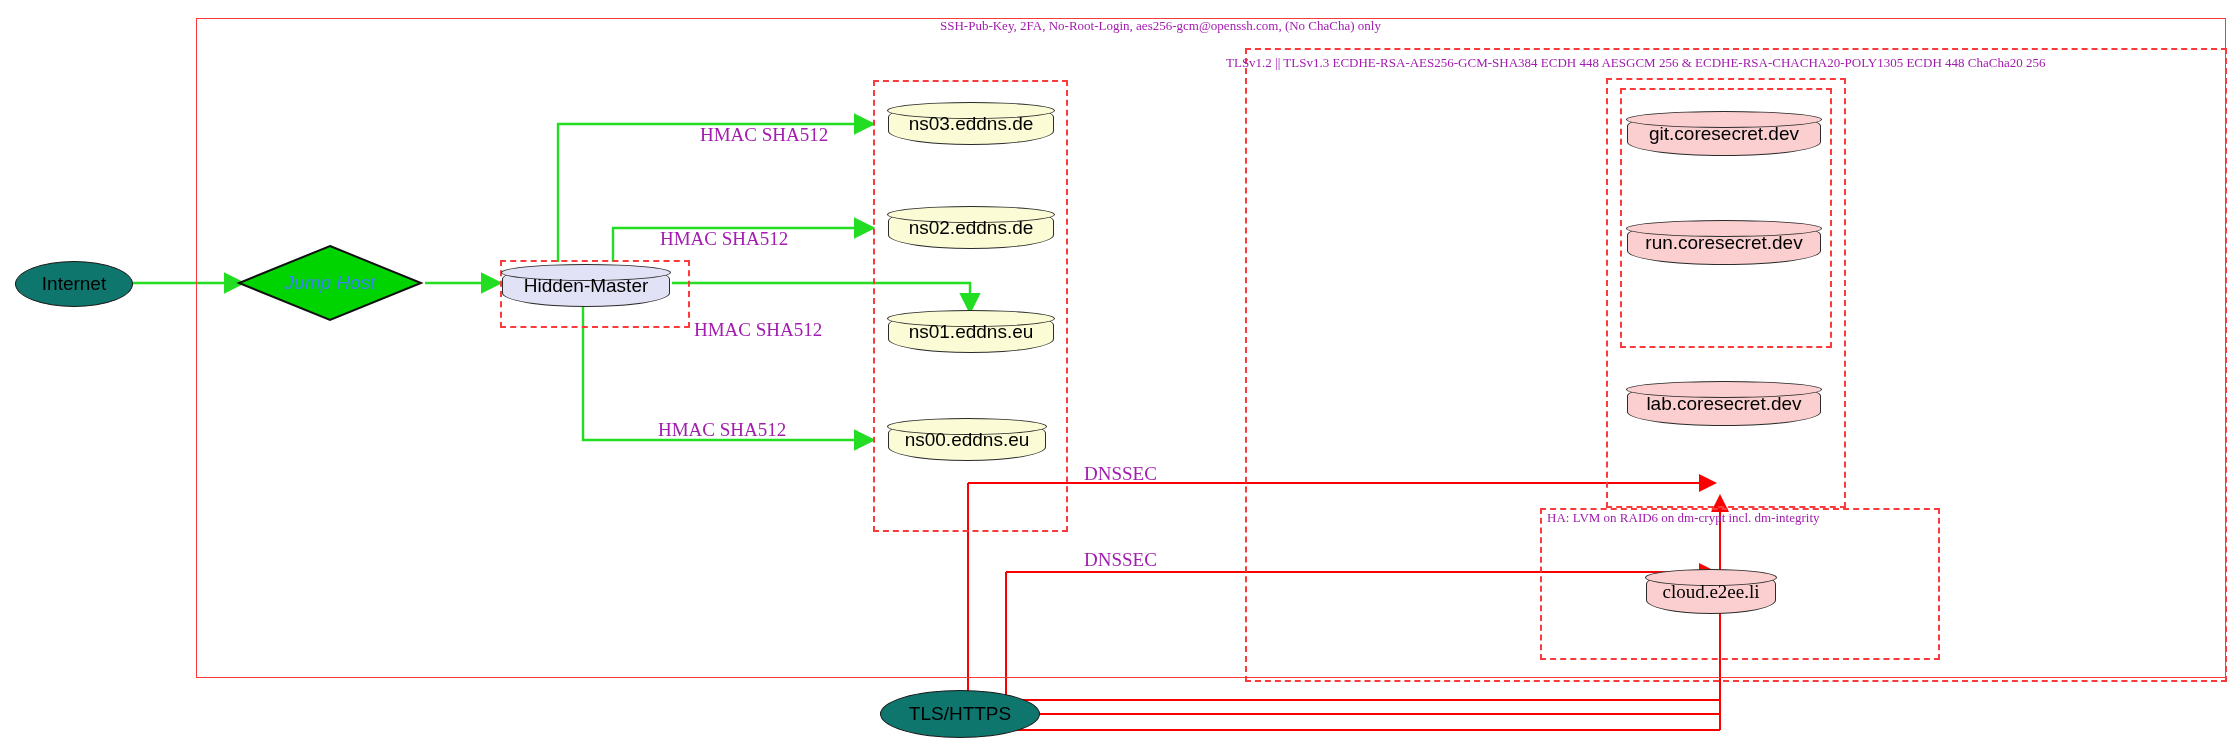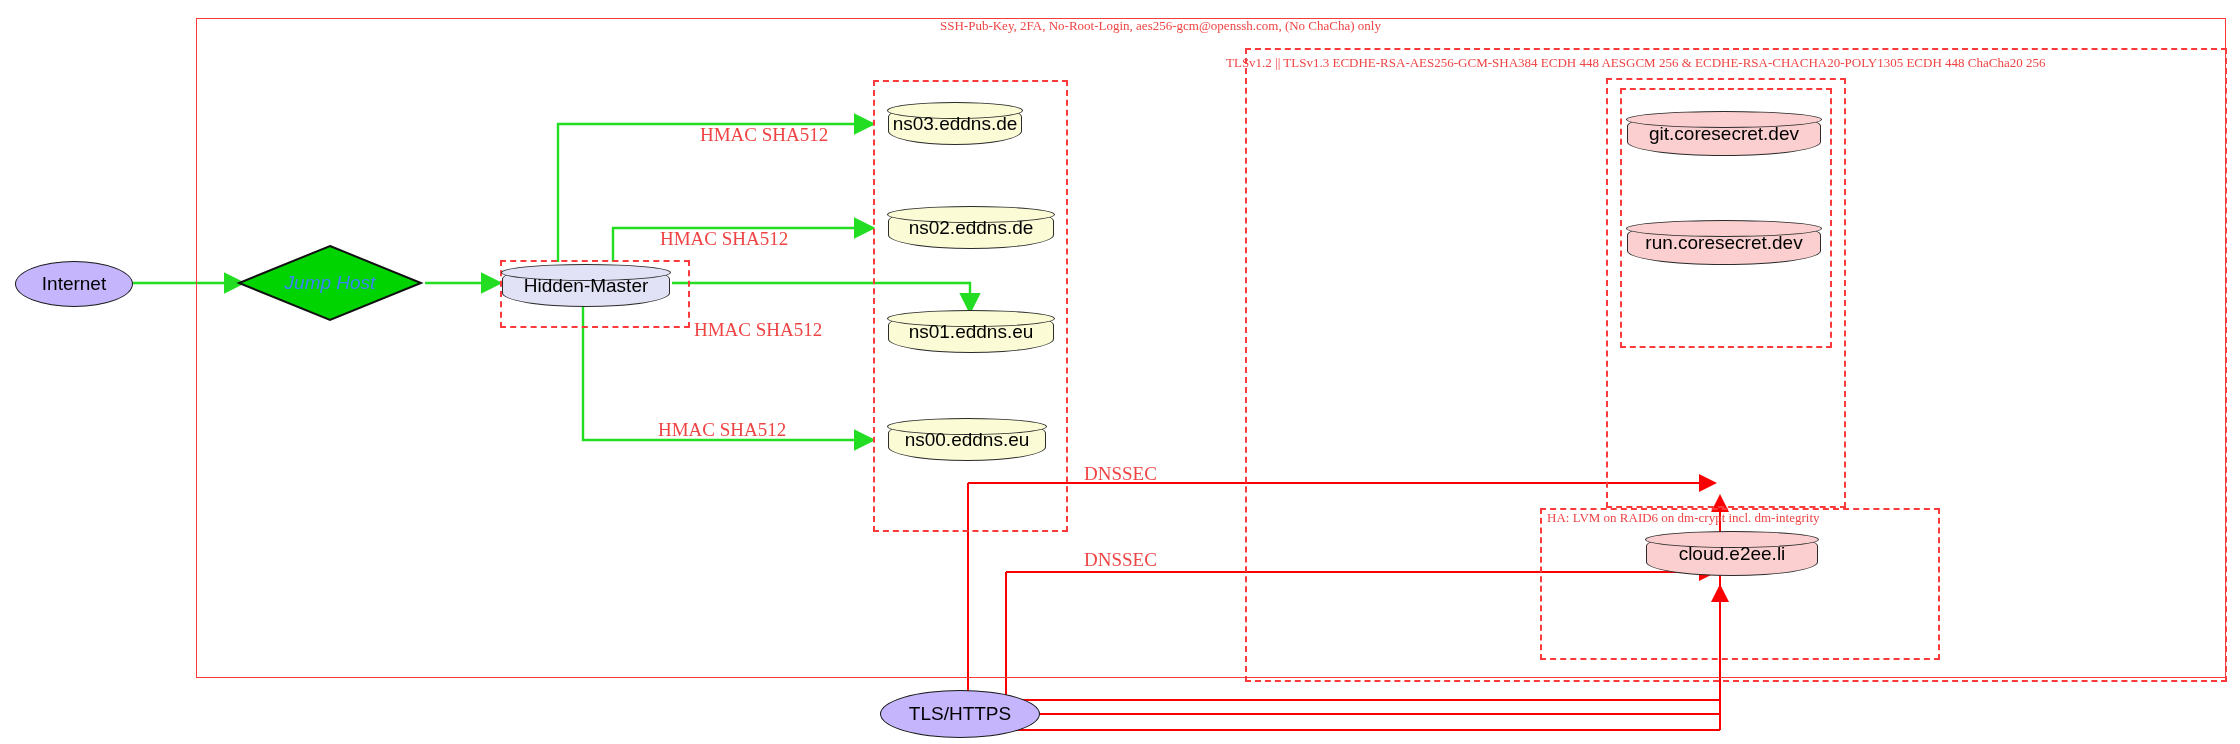--- a/index.html
+++ b/index.html
@@ -1,36 +1,36 @@
 <!DOCTYPE html>
 <html><head>
 <meta charset="utf-8">
 <style>
   html,body{margin:0;padding:0;background:#ffffff;}
   body{width:2240px;height:744px;font-family:"Liberation Sans",sans-serif;}
   #stage{position:relative;width:2240px;height:744px;overflow:hidden;}
   svg#wires{position:absolute;left:0;top:0;width:2240px;height:744px;}
 
-  .label{position:absolute;white-space:nowrap;color:#ef4444;}
+  .label{position:absolute;white-space:nowrap;color:#a21caf;}
   .serif-small{font-family:"Liberation Serif",serif;font-size:13px;}
   .serif-mid{font-family:"Liberation Serif",serif;font-size:19px;margin-top:12px;}
 
   
   .cyl{position:absolute;box-sizing:border-box;border:1.6px solid #2b2b2b;
        border-radius:50% / 14px;display:flex;align-items:center;justify-content:center;
        font-size:19px;color:#000;font-family:"Liberation Sans",sans-serif;}
   .cyl::before{content:"";position:absolute;left:-1.6px;right:-1.6px;top:-1.6px;height:15px;
        border:1.6px solid #2b2b2b;border-radius:50%;background:inherit;}
   .cyl span{position:relative;z-index:2;}
   .cyl.yellow{background:#fbfbd5;}
   .cyl.blueish{background:#e2e2f6;}
   .cyl.pink{background:#fbcfcf;align-items:center;}
 
   
-  .ell{position:absolute;box-sizing:border-box;border:1.8px solid #1a1a1a;background:#c4b5fd;
+  .ell{position:absolute;box-sizing:border-box;border:1.8px solid #1a1a1a;background:#0f766e;
        border-radius:50%;display:flex;align-items:center;justify-content:center;
        font-size:19px;color:#000;}
 
   
   .diamond-wrap{position:absolute;}
   .diamond-wrap .dlabel{position:absolute;left:0;top:0;width:100%;height:100%;
        display:flex;align-items:center;justify-content:center;font-size:19px;color:#3b82f6;z-index:3;font-style:italic;}
 
   
   .cluster{position:absolute;box-sizing:border-box;border:2px dashed #fb3b3b;background:transparent;}
@@ -102,40 +102,43 @@
   </div>
 
   <div class="diamond-wrap" style="left:239px;top:246px;width:182px;height:74px;">
     <div class="dlabel">Jump Host</div>
   </div>
 
   <div class="cyl blueish" style="left:502px;top:265px;width:168px;height:42px;">
     <span>Hidden-Master</span>
   </div>
 
-  <div class="cyl yellow" style="left:888px;top:103px;width:134px;height:42px;">
+  <div class="cyl yellow" style="left:888px;top:103px;width:166px;height:42px;">
     <span>ns03.eddns.de</span>
   </div>
   <div class="cyl yellow" style="left:888px;top:207px;width:166px;height:42px;">
     <span>ns02.eddns.de</span>
   </div>
   <div class="cyl yellow" style="left:888px;top:311px;width:166px;height:42px;">
     <span>ns01.eddns.eu</span>
   </div>
   <div class="cyl yellow" style="left:888px;top:419px;width:158px;height:42px;">
     <span>ns00.eddns.eu</span>
   </div>
 
   <div class="cyl pink" style="left:1627px;top:112px;width:194px;height:44px;">
     <span>git.coresecret.dev</span>
   </div>
   <div class="cyl pink" style="left:1627px;top:221px;width:194px;height:44px;">
     <span>run.coresecret.dev</span>
   </div>
-  <div class="cyl pink" style="left:1646px;top:532px;width:172px;height:44px;">
+  <div class="cyl pink" style="left:1627px;top:382px;width:194px;height:44px;">
+    <span>lab.coresecret.dev</span>
+  </div>
+  <div class="cyl pink" style="left:1646px;top:570px;width:130px;height:44px;font-family:Liberation Serif, serif;">
     <span>cloud.e2ee.li</span>
   </div>
 
   <div class="ell" style="left:880px;top:690px;width:160px;height:48px;">
     <span>TLS/HTTPS</span>
   </div>
 
 </div>
 
 </body></html>

